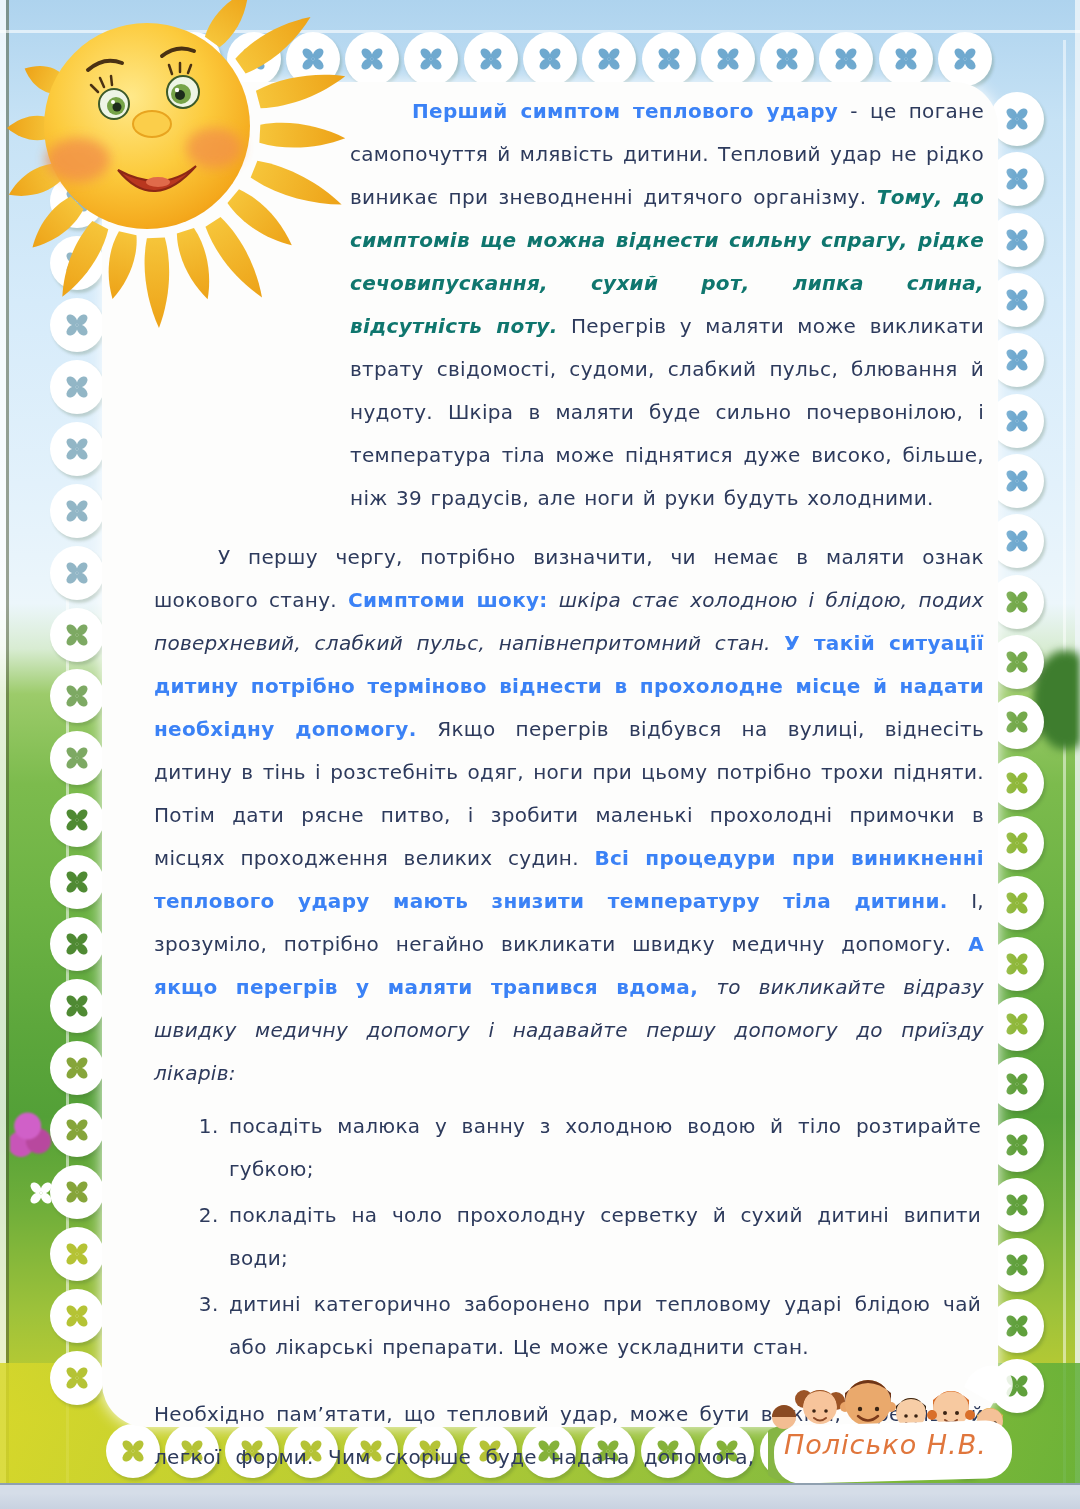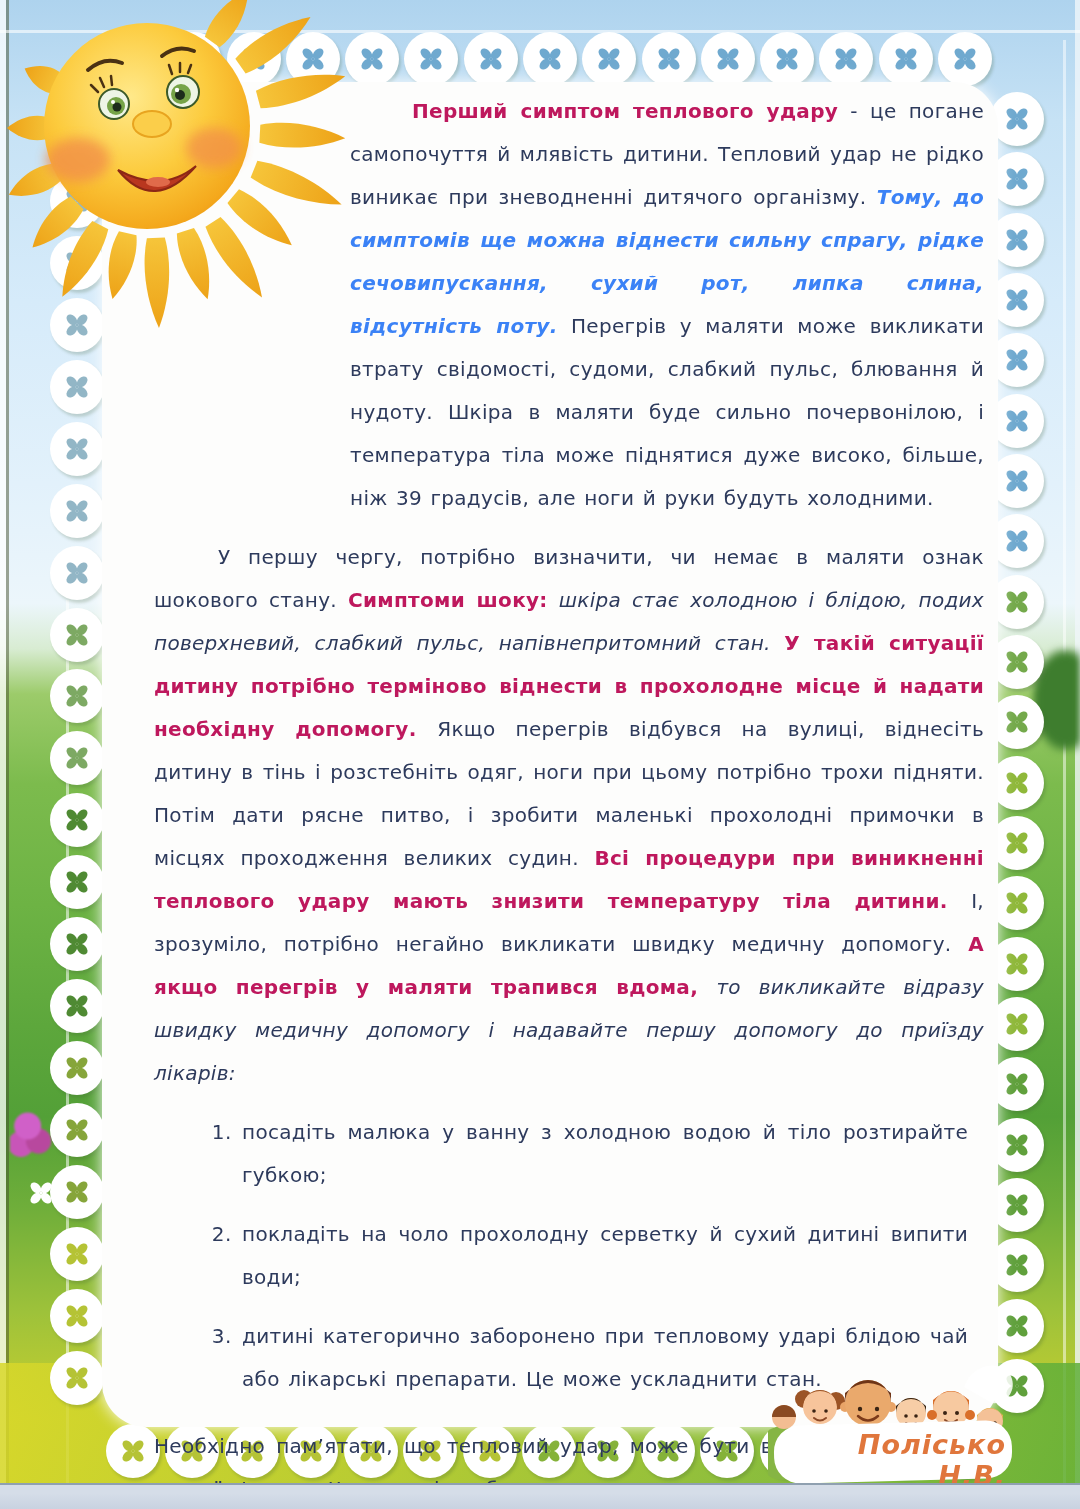--- a/index.html
+++ b/index.html
@@ -42,32 +42,32 @@
   .content{position:absolute;left:102px;top:82px;width:896px;height:1345px;background:#fdfdfc;
     border-radius:44px;z-index:3;box-shadow:0 0 16px rgba(255,255,255,.95);}
   .text-col{position:absolute;left:0;top:0;width:100%;height:100%;box-sizing:border-box;
     padding:8px 14px 0 52px;color:var(--txt,#2d3a5c);font-size:20px;line-height:43px;
     letter-spacing:.3px;word-spacing:1.8px;text-align:justify;}
   .para{margin:0;}
   .para-1{margin-left:196px;text-indent:62px;}
   .para-2{margin-top:16px;text-indent:64px;}
   .para-3{margin-top:24px;}
   .seg-regular{font-weight:400;}
-  .seg-bold{font-weight:700;color:#be185d;}
+  .seg-bold{font-weight:700;color:#3b82f6;}
   .seg-italic{font-style:italic;}
-  .seg-bolditalic{font-weight:700;font-style:italic;color:#3b82f6;}
+  .seg-bolditalic{font-weight:700;font-style:italic;color:#0f766e;}
   ol.steps{margin:10px 0 0 0;padding-left:70px;}
-  ol.steps li{margin:16px;padding-left:2px;}
+  ol.steps li{margin:3px;padding-left:2px;}
   
   .sun{position:absolute;left:2px;top:0;width:400px;height:385px;z-index:5;}
   
   .kids{position:absolute;right:62px;bottom:22px;width:250px;height:134px;z-index:6;}
   .kids svg{position:absolute;left:0;top:0;}
-  .signature{position:absolute;left:16px;top:76px;width:222px;text-align:right;
-    font-size:27px;font-weight:700;font-style:italic;color:var(--sig,#e0763c);letter-spacing:1px;}
+  .signature{position:absolute;left:16px;top:76px;width:222px;text-align:left;
+    font-size:27px;font-weight:400;font-style:italic;color:var(--sig,#e0763c);letter-spacing:1px;}
   
   .footer-strip{position:absolute;left:0;right:0;bottom:0;height:26px;z-index:7;
     background:linear-gradient(180deg,#8fa0b0 0 2px,#d5dde8 2px 40%,#c8d2e0 100%);}
 </style>
 </head>
 <body>
 
 <div class="page" style="--txt: #2d3a5c; --sig: #e0763c;">
 
   <div class="edge-left-white"></div>

